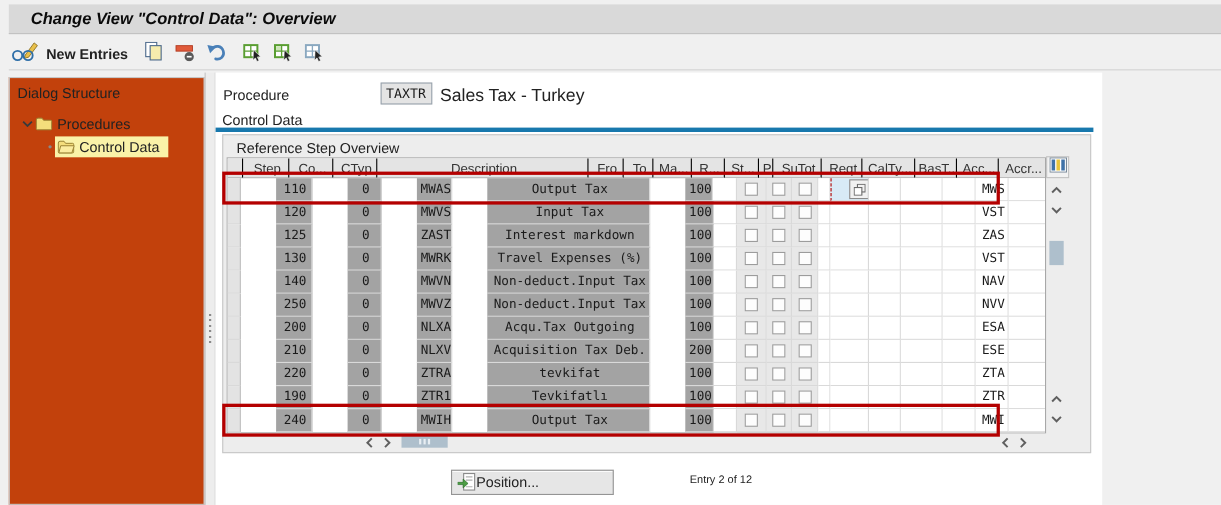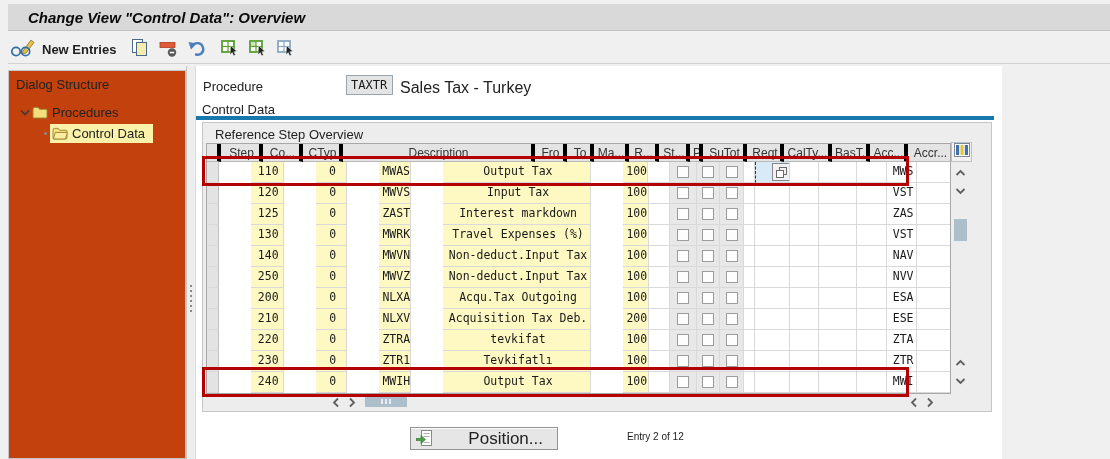--- a/index.html
+++ b/index.html
@@ -40,24 +40,24 @@
   .tab-label { position:absolute; left:6px; top:36px; font-size:13px; }
   .tab-bar { position:absolute; left:0; top:50px; width:798px; height:4px; }
 
   
   .groupbox { position:absolute; left:6px; top:56px; width:790px; height:290px; background:#ededed; border:1px solid #c6c6c6;text-align:center; }
   .group-title { position:absolute; left:12px; top:4px; font-size:13px; color:#222; }
 
   
   .table { position:absolute; left:3px; top:20px; width:745px; border:1px solid #a8a8a8; background:#fff; }
   .thead { display:flex; height:18px; background:#e4e4e4; }
-  .th { font-size:12px; color:#333; padding:2px 0 0 3px; border-right:4px solid #000000; border-bottom:1px solid #b9b9b9; overflow:hidden; white-space:nowrap; }
+  .th { font-size:12px; color:#333; padding:2px 0 0 3px; border-right:1px solid #000000; border-bottom:1px solid #b9b9b9; overflow:hidden; white-space:nowrap; }
   .tr { display:flex; height:21px; }
   .td { height:21px; border-right:1px solid #d9d9d9; border-bottom:1px solid #d9d9d9; font-family:"DejaVu Sans Mono", monospace; font-size:11.5px; line-height:19px; padding-left:3px; overflow:hidden; white-space:nowrap; position:relative; color:#1a1a1a; }
-  .ro { background:#fef9c3;margin-left:32px; }
+  .ro { background:#a3a3a3;margin-left:32px; }
   .ed { background:#ffffff; }
   .sel-cell { background:#e3e3e3; border-right:1px solid #c0c0c0; }
   .cb { background:#e8e8e8; display:flex; align-items:center; justify-content:center; padding-left:0; }
   .checkbox { width:12px; height:12px; background:#fdfdfd; border:1px solid #9c9c9c; display:inline-block; }
   .c-sel{width:14px} .c-step{width:42px} .c-co{width:40px} .c-ctyp{width:40px} .c-desc{width:192px}
   .c-fro{width:32px} .c-to{width:27px} .c-ma{width:35px} .c-r{width:30px} .c-st{width:31px}
   .c-p{width:13px} .c-sutot{width:44px} .c-reqt{width:37px} .c-calty{width:48px} .c-bast{width:38px}
   .c-acc{width:38px} .c-accr{width:42px; border-right:none;}
   .focused { background:#d8eaf6; border-left:1px dashed #b00000; }
   .mc-btn { display:none; position:absolute; right:-1px; top:1px; width:18px; height:18px; background:#f1f1f1; border:1px solid #8a8a8a; align-items:center; justify-content:center; }
@@ -71,21 +71,21 @@
   .cfg-btn { position:absolute; left:748px; top:19px; width:21px; height:20px; background:#f2f2f2; border:1px solid #c0c0c0; display:flex; align-items:center; justify-content:center; }
 
   
   .red-box { position:absolute; border:3px solid #b40000; pointer-events:none; z-index:9; }
   .red-box-1 { left:202px; top:156px; width:707px; height:30px; }
   .red-box-2 { left:202px; top:367px; width:707px; height:30px; }
 
   
   .position-btn { position:absolute; left:410px; top:427px; width:148px; height:23px; background:#e6e6e6; border:1px solid #949494; box-shadow:inset 0 1px 0 #fbfbfb; display:flex; align-items:center; }
   .position-btn .icon { margin-left:5px; display:flex; }
-  .position-btn .lbl { flex:1; text-align:right; font-size:17px; margin-right:14px; }
+  .position-btn .lbl { flex:1; text-align:left; font-size:13px; margin-right:14px; }
   .entry-status { position:absolute; left:627px; top:431px; font-size:10px; }
 </style>
 </head>
 <body>
 
 <div class="titlebar">
   <div class="title-text">Change View "Control Data": Overview</div>
 </div>
 
 <div class="toolbar">
@@ -454,21 +454,21 @@
     <div class="td c-p ed"></div>
     <div class="td c-sutot ed"></div>
     <div class="td c-reqt ed"></div>
     <div class="td c-calty ed"></div>
     <div class="td c-bast ed"></div>
     <div class="td c-acc ed">ZTA</div>
     <div class="td c-accr ed"></div>
   </div>
           <div class="tr">
     <div class="td c-sel sel-cell"></div>
-    <div class="td c-step ro">230</div>
+    <div class="td c-step ro">190</div>
     <div class="td c-co ro">0</div>
     <div class="td c-ctyp ro">ZTR1</div>
     <div class="td c-desc ro">Tevkifatlı</div>
     <div class="td c-fro ro">100</div>
     <div class="td c-to ed"></div>
     <div class="td c-ma cb">
               <span class="checkbox"></span>
             </div>
     <div class="td c-r cb">
               <span class="checkbox"></span>

